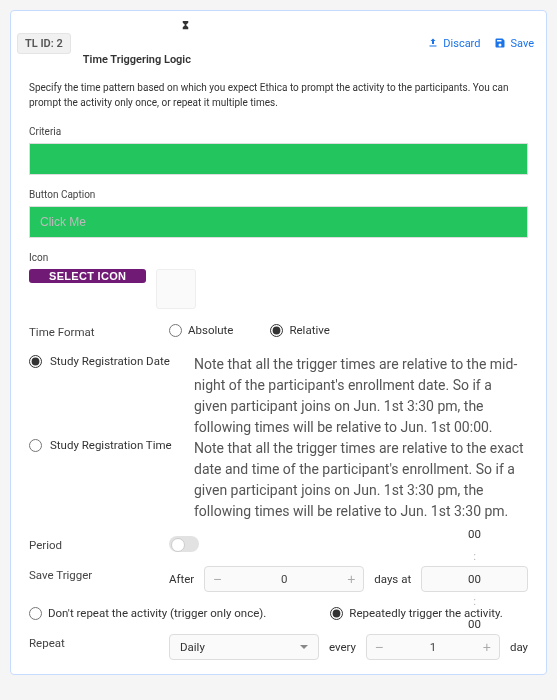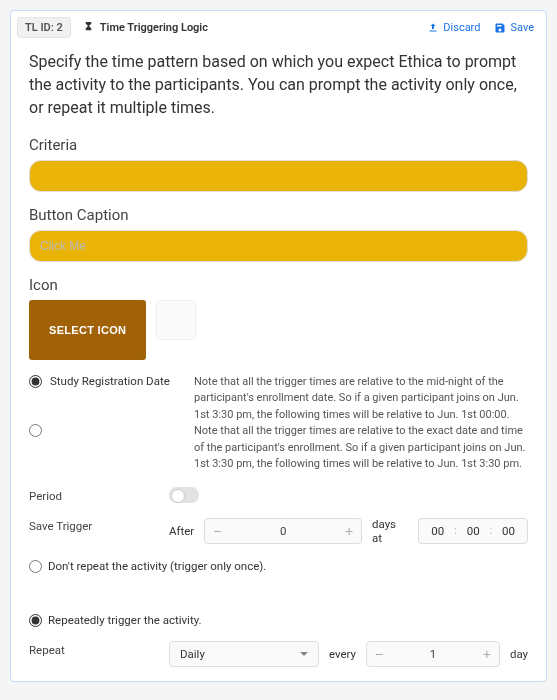--- a/index.html
+++ b/index.html
@@ -28,66 +28,67 @@
     background: #f1f1f1;
     border: 1px solid #e4e4e4;
     border-radius: 3px;
     padding: 3px 7px;
     font-size: 11px;
     font-weight: 600;
     color: #555;
   }
   .title-box {
     display: flex;
-    align-items: flex-start;
-    gap: 6px;
+    align-items: flex-end;
+    gap: 22px;
     padding: 3px 8px;
     margin-left: 4px;
     font-weight: 600;
     font-size: 11px;
+    flex-direction: column;
   }
   .header-right { display: flex; gap: 14px; }
   .action-link {
     color: #1a73e8;
     font-size: 11px;
     cursor: pointer;
     display: flex;
     align-items: center;
     gap: 4px;
   }
   .content { padding: 6px 18px 0 18px; }
   .intro {
-    font-size: 16px;
+    font-size: 10px;
     line-height: 1.45;
     color: #333;
     margin-bottom: 16px;
   }
   .field-block { margin-bottom: 14px; }
   .field-label {
-    font-size: 15px;
+    font-size: 10px;
     color: #444;
     margin-bottom: 6px;
     display: block;
   }
   .text-input {
     width: 100%;
     border: 1px solid #ddd;
-    border-radius: 12px;
+    border-radius: 0;
     padding: 8px 10px;
     font-size: 12px;
-    background: #eab308;
+    background: #22c55e;
   }
   .text-input::placeholder { color: #bbb; }
   .icon-row { display: flex; align-items: flex-start; gap: 10px; }
   .select-icon-btn {
-    background: #a16207;
+    background: #701a75;
     color: #fff;
     border: none;
     border-radius: 3px;
-    padding: 24px 20px;
+    padding: 1px 20px;
     font-size: 11px;
     font-weight: 600;
     cursor: pointer;
     letter-spacing: 0.3px;
   }
   .icon-preview {
     width: 40px; height: 40px;
     border: 1px solid #eee;
     border-radius: 3px;
     background: #fafafa;
@@ -112,21 +113,21 @@
     margin-right: 34px;
     font-size: 11.5px;
   }
   input[type="radio"] {
     width: 13px; height: 13px;
     accent-color: #333;
     margin-top: 1px;
     cursor: pointer;
   }
   .note-col {
-    font-size: 11px;
+    font-size: 14px;
     color: #555;
     line-height: 1.5;
     flex: 1;
   }
   .basetime-row {
     display: flex;
     gap: 20px;
   }
   .basetime-left {
     width: 145px;
@@ -179,20 +180,21 @@
     display: flex;
     align-items: center;
     justify-content: center;
     gap: 10px;
     border: 1px solid #ddd;
     border-radius: 4px;
     background: #fafafa;
     height: 26px;
     padding: 0 12px;
     font-size: 11.5px;
+    flex-direction: column;
   }
   .timebox .sep { color: #aaa; font-size: 10px; }
   .trigger-line {
     display: flex;
     align-items: center;
     gap: 10px;
     font-size: 11.5px;
   }
   .select-box {
     display: flex;
@@ -207,23 +209,22 @@
     cursor: pointer;
   }
   .caret {
     width: 0; height: 0;
     border-left: 4px solid transparent;
     border-right: 4px solid transparent;
     border-top: 4px solid #888;
   }
   .rep-options {
     display: flex;
-    gap: 40px;
-    font-size: 11.5px;
-    flex-direction: column;
+    gap: 64px;
+    font-size: 11.5px;
   }
   svg { display: block; }
 </style>
 </head>
 <body>
 
 <div class="panel">
 
   <div class="header">
     <div class="header-left">
@@ -272,33 +273,47 @@
     </div>
 
     <div class="field-block">
       <label class="field-label">Icon</label>
       <div class="icon-row">
         <button class="select-icon-btn">SELECT ICON</button>
         <div class="icon-preview"></div>
       </div>
     </div>
 
+    <div class="row">
+      <div class="row-label">Time Format</div>
+      <div class="row-body">
+        <label class="radio-inline">
+          <input type="radio" name="tf" style="">
+          <span>Absolute</span>
+        </label>
+        <label class="radio-inline">
+          <input type="radio" name="tf" checked="" style="">
+          <span>Relative</span>
+        </label>
+      </div>
+    </div>
 
     <div class="row">
       <div class="row-body">
         <div class="basetime-row">
           <label class="basetime-left">
             <input type="radio" name="bt" checked="" style="">
             <span>Study Registration Date</span>
           </label>
           <div class="note-col">Note that all the trigger times are relative to the mid-night of the participant's enrollment date. So if a given participant joins on Jun. 1st 3:30 pm, the following times will be relative to Jun. 1st 00:00.</div>
         </div>
         <div class="basetime-row" style="margin-bottom:0;">
           <label class="basetime-left">
             <input type="radio" name="bt" style="">
+            <span>Study Registration Time</span>
           </label>
           <div class="note-col">Note that all the trigger times are relative to the exact date and time of the participant's enrollment. So if a given participant joins on Jun. 1st 3:30 pm, the following times will be relative to Jun. 1st 3:30 pm.</div>
         </div>
       </div>
     </div>
 
     <div class="row">
       <div class="row-label">Period</div>
       <div class="row-body">
         <div class="toggle"></div>

